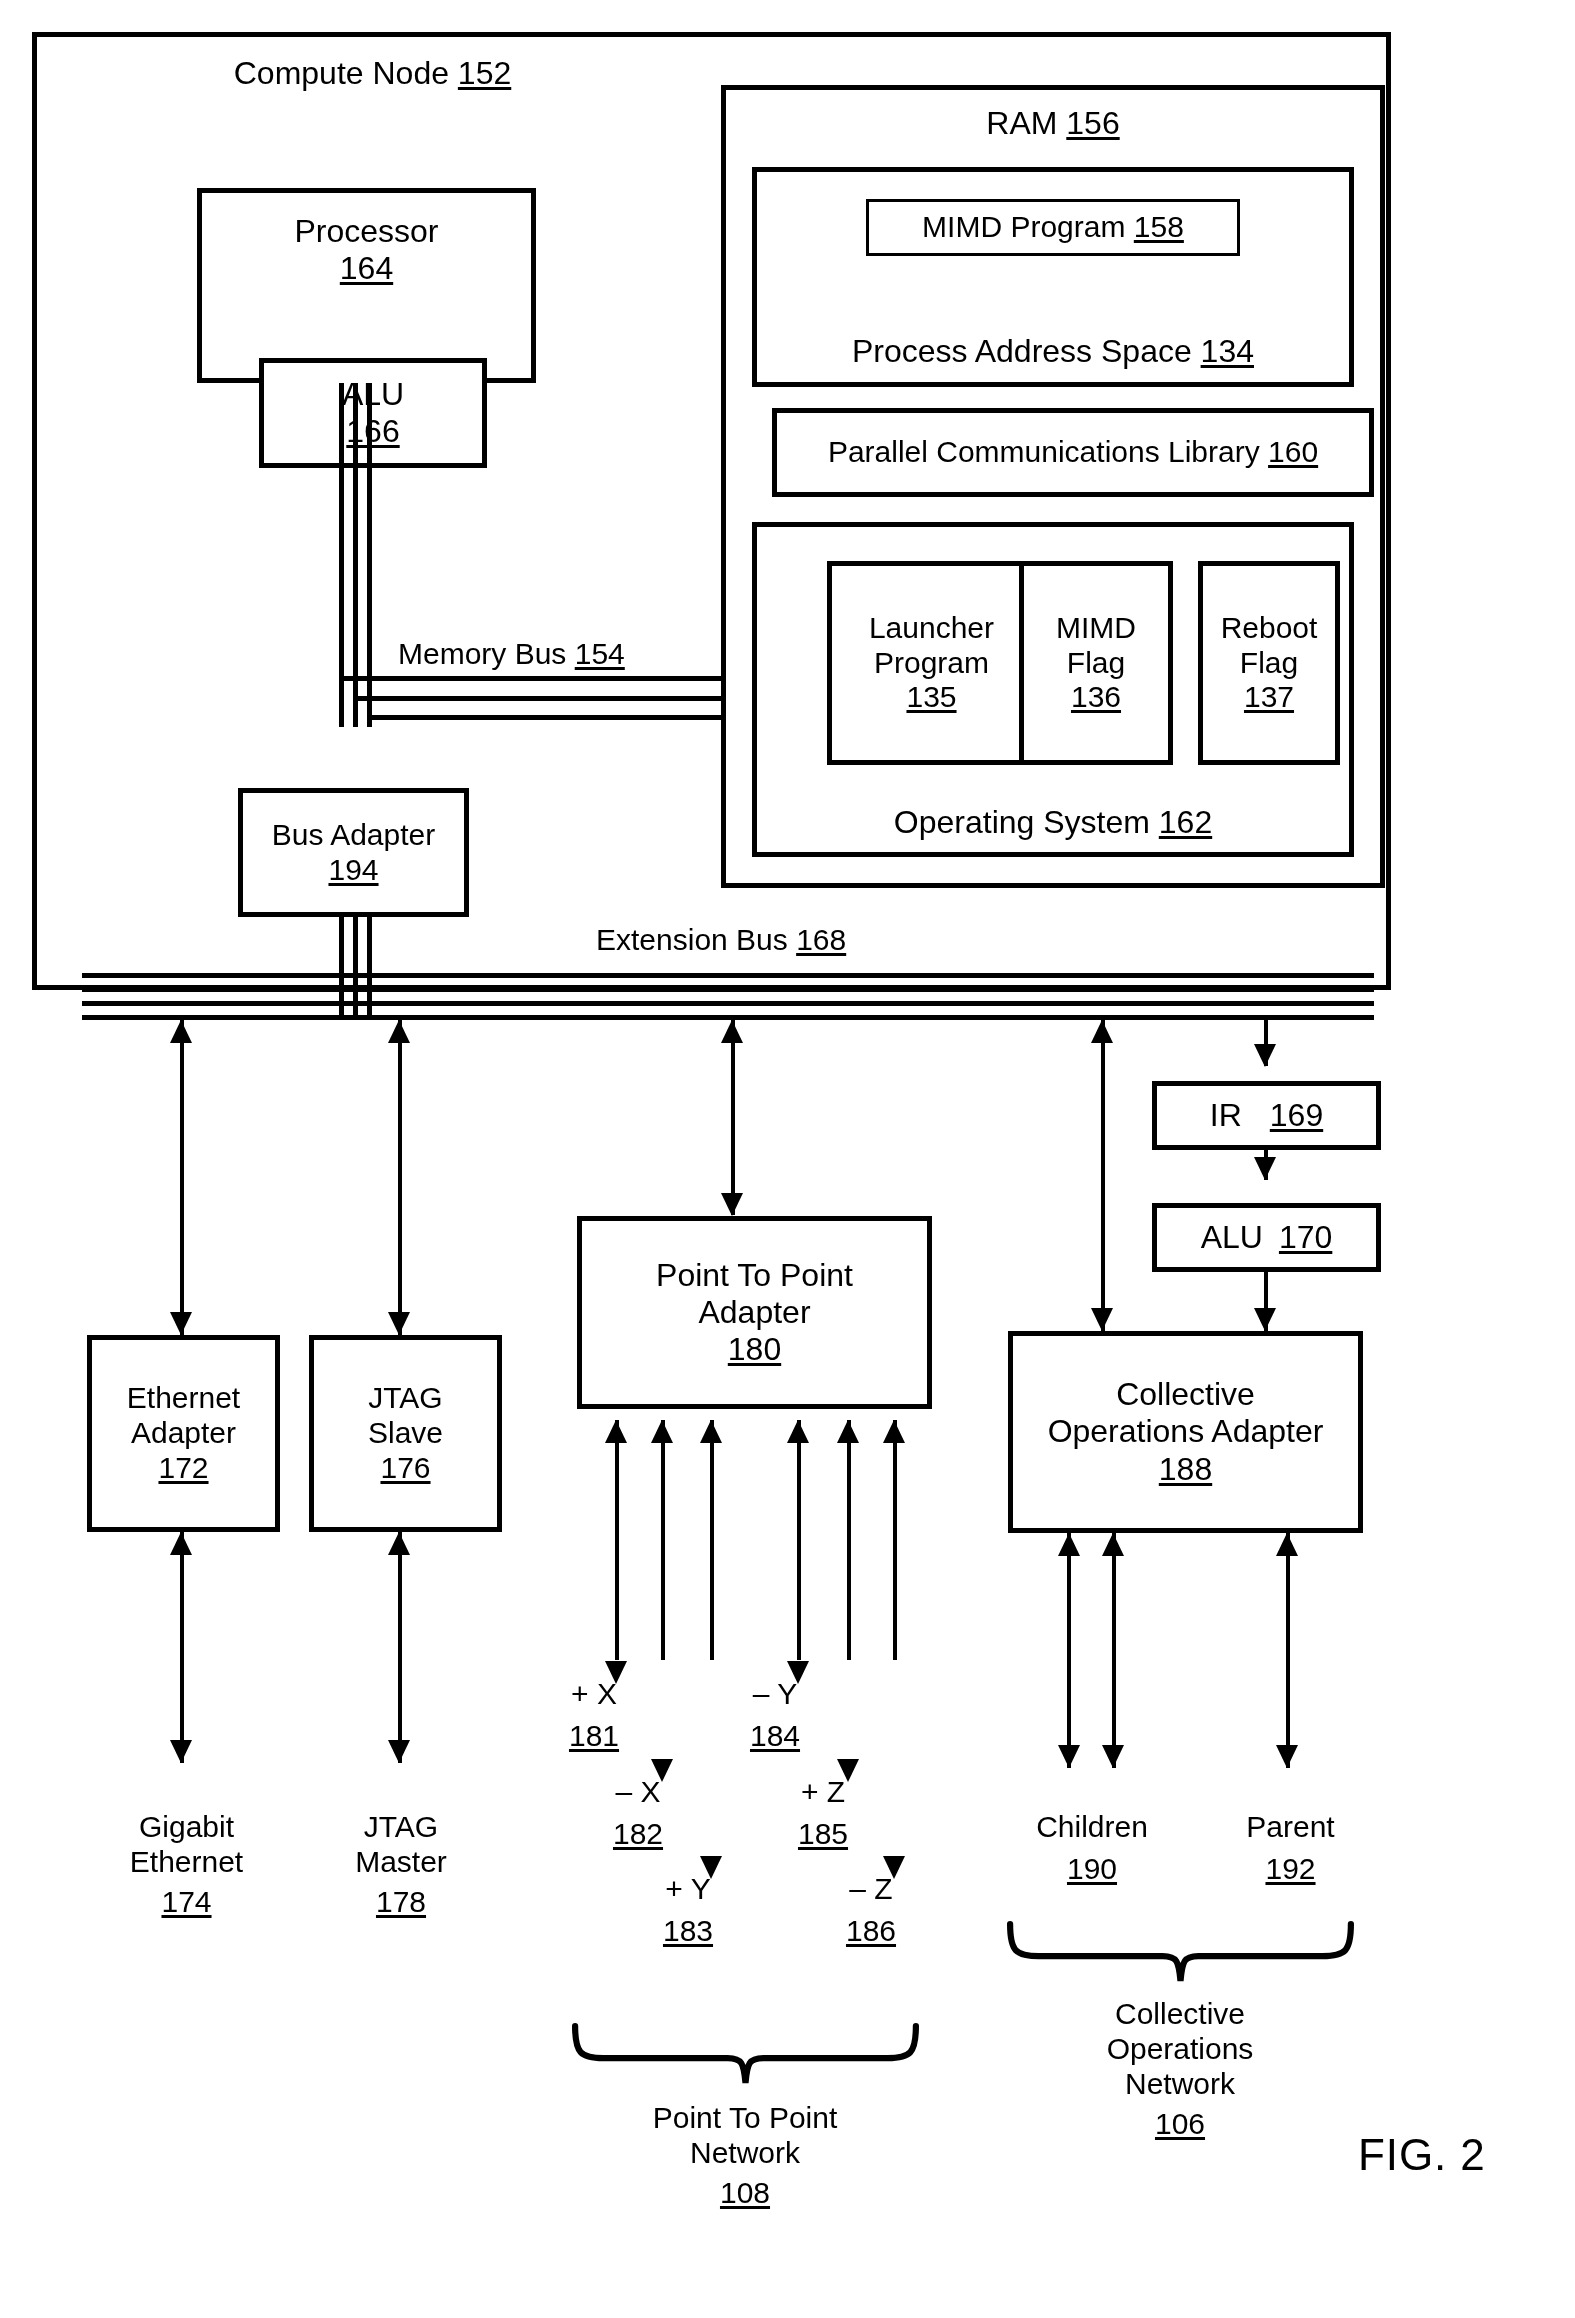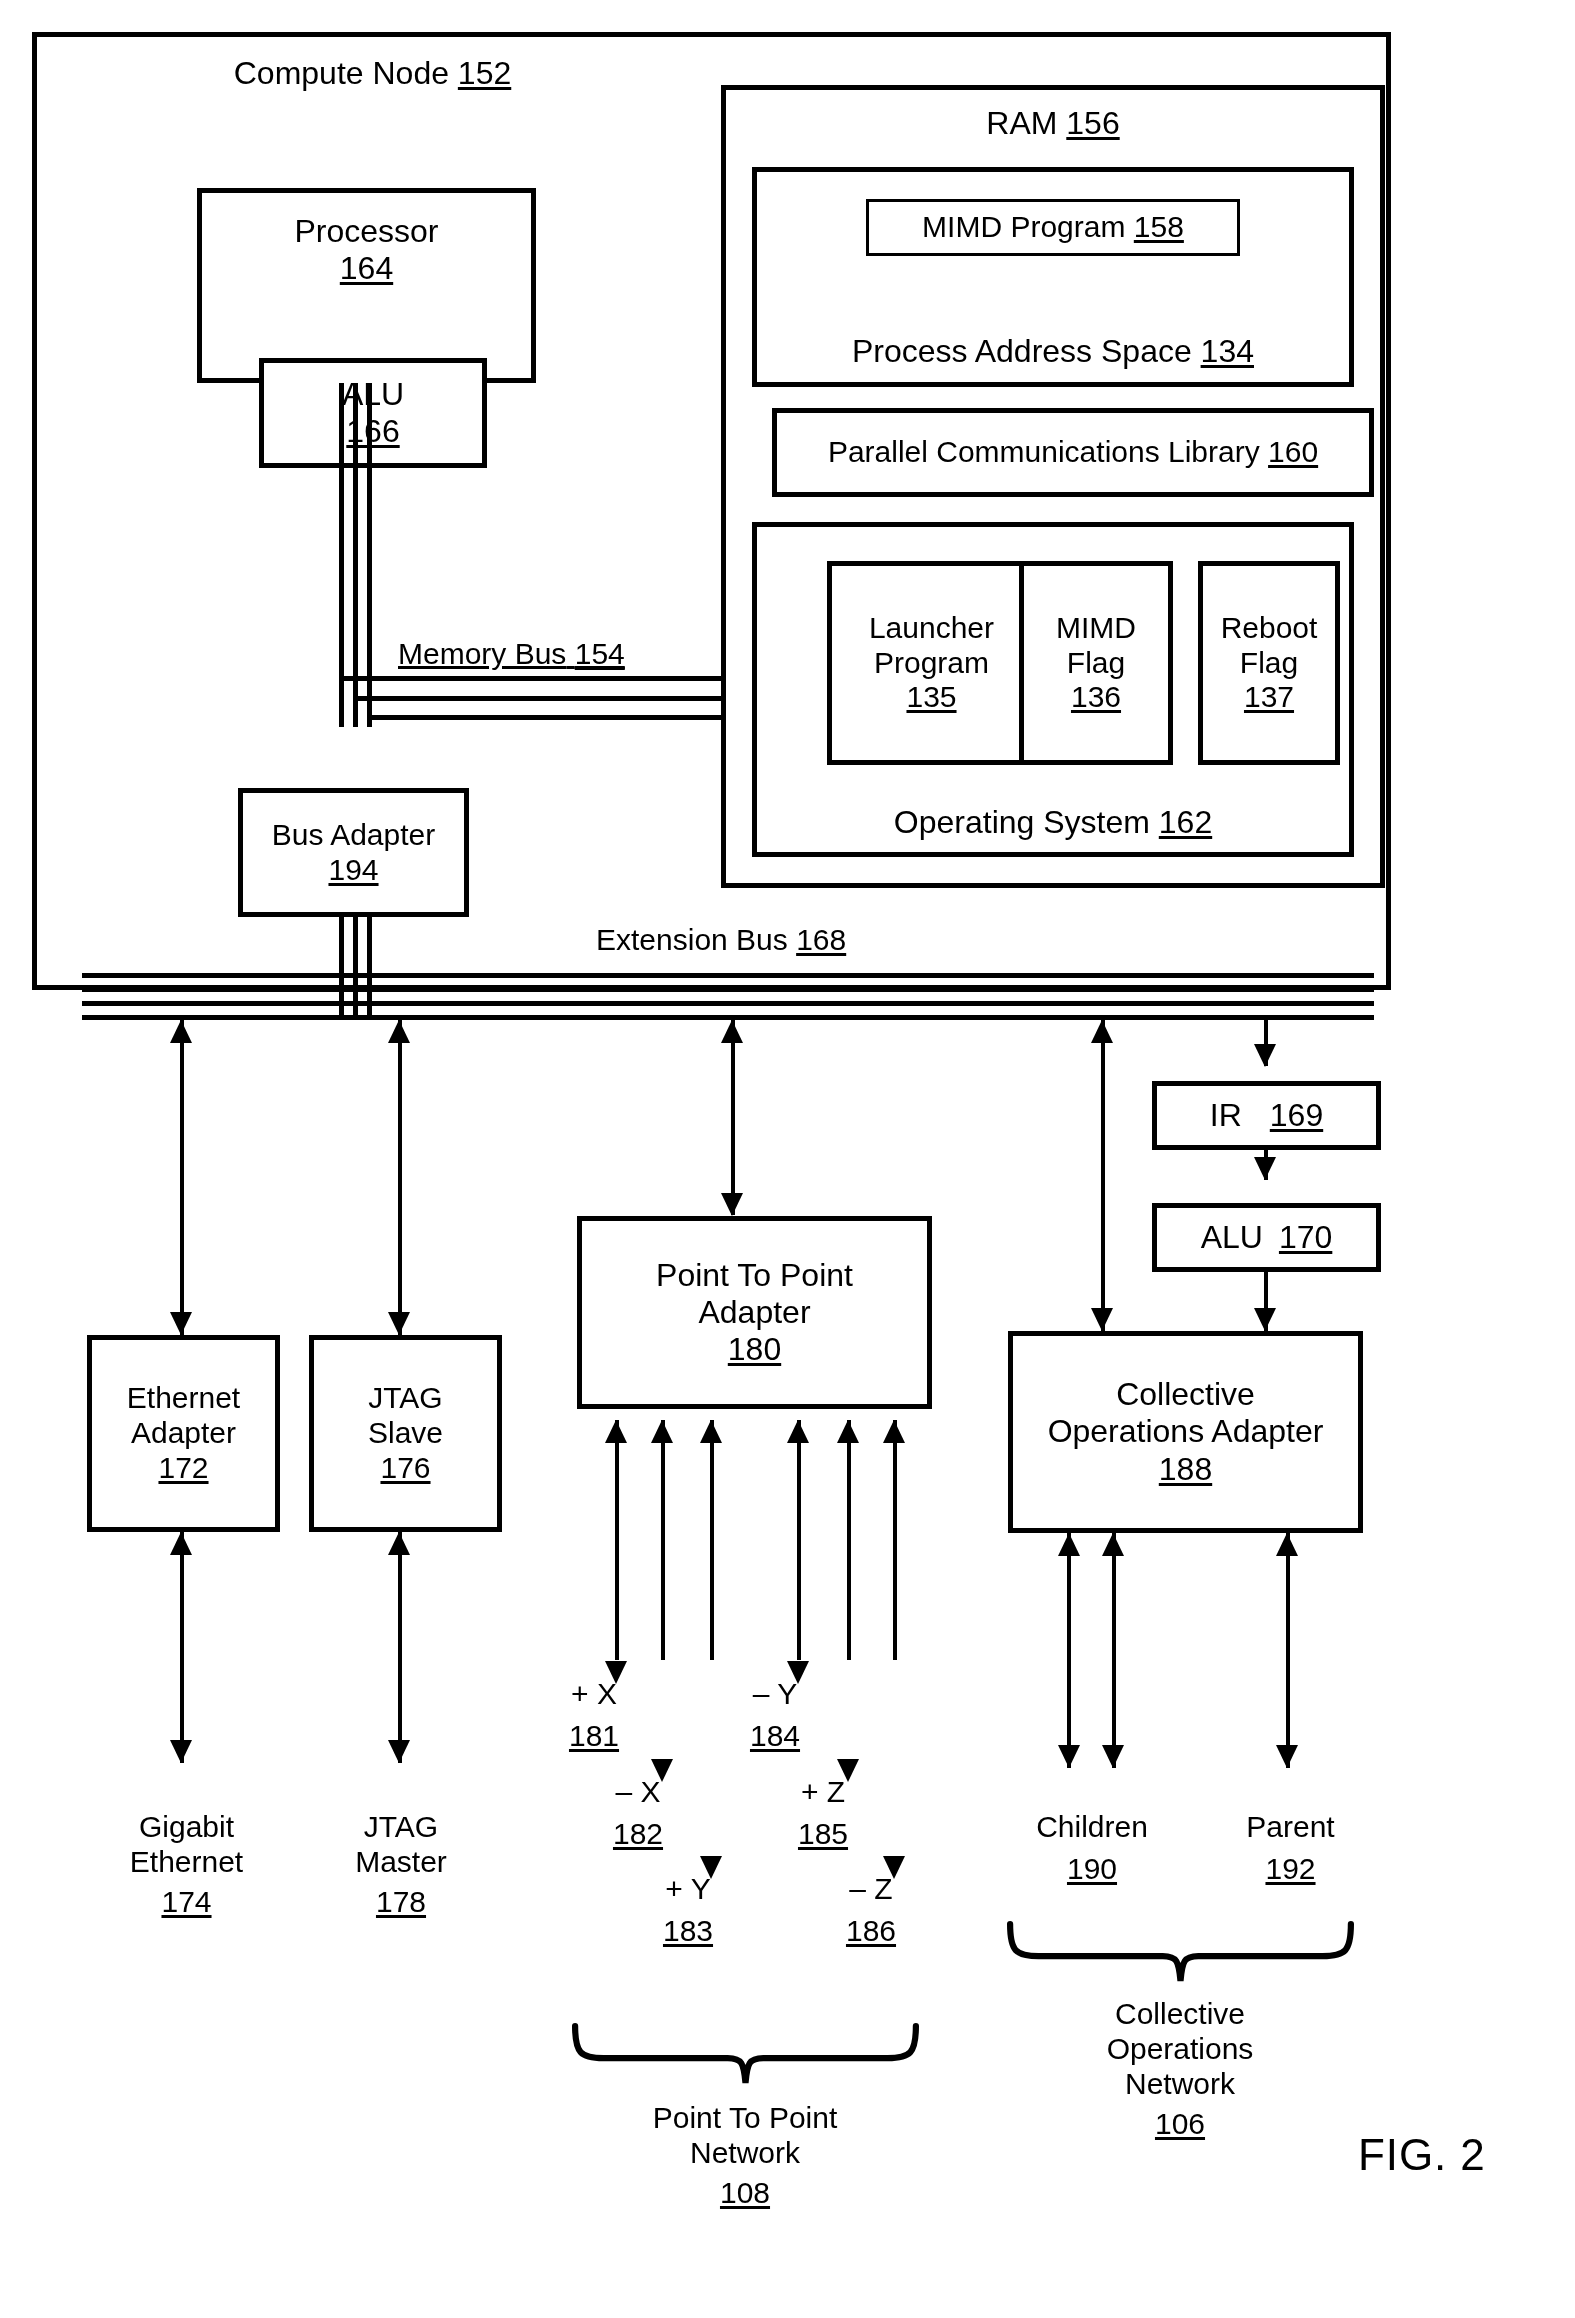--- a/index.html
+++ b/index.html
@@ -109,21 +109,21 @@
   </div>
 
   <div class="vline" style="left:339px;top:383px;width:5.3px;height:344px;"></div>
   <div class="vline" style="left:353px;top:383px;width:5.3px;height:344px;"></div>
   <div class="vline" style="left:367px;top:383px;width:5.3px;height:344px;"></div>
 
   <div class="hline" style="left:339px;top:676px;width:383px;height:5.3px;"></div>
   <div class="hline" style="left:353px;top:696px;width:369px;height:5.3px;"></div>
   <div class="hline" style="left:367px;top:715px;width:355px;height:5.3px;"></div>
 
-  <div class="lbl f34" style="left:398px;top:637px;text-decoration:underline;">
+  <div class="lbl f34" style="left:398px;top:637px;">
     <span>Memory Bus</span>
     <span class="u">154</span>
   </div>
 
   <div class="bx thick" style="left:238px;top:788px;width:231px;height:129px;">
     <div class="f34">Bus Adapter</div>
     <div class="f34 u">194</div>
   </div>
 
   <div class="vline" style="left:339px;top:917px;width:5.3px;height:98px;"></div>

